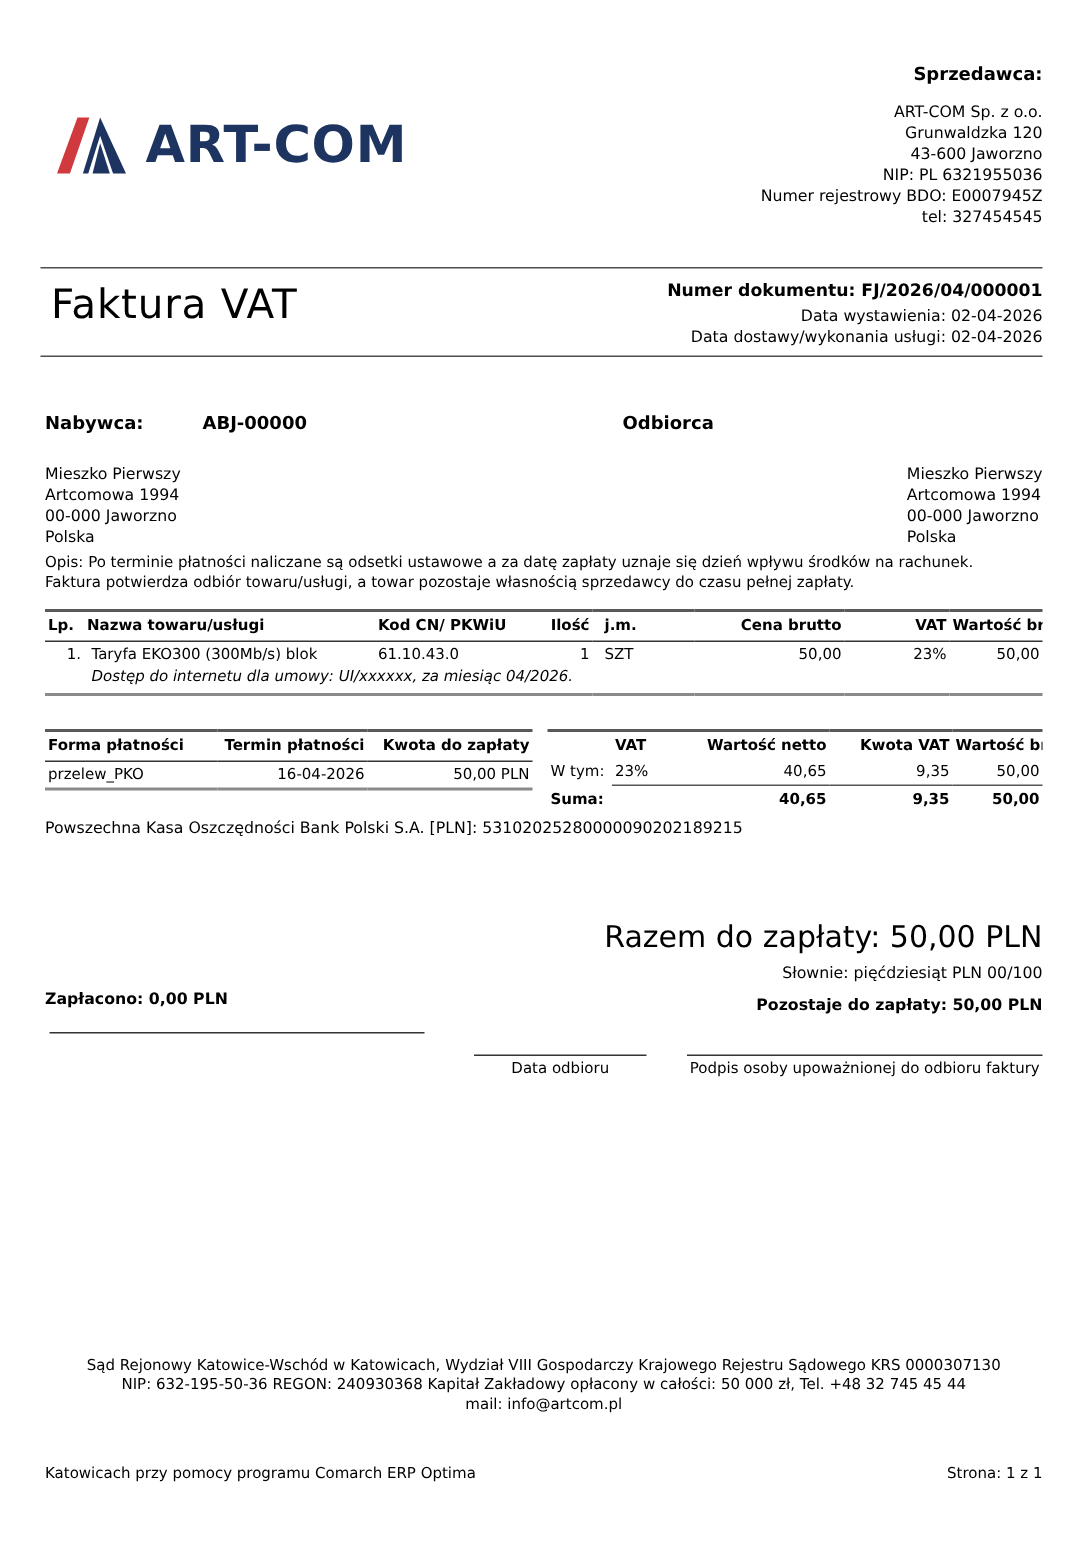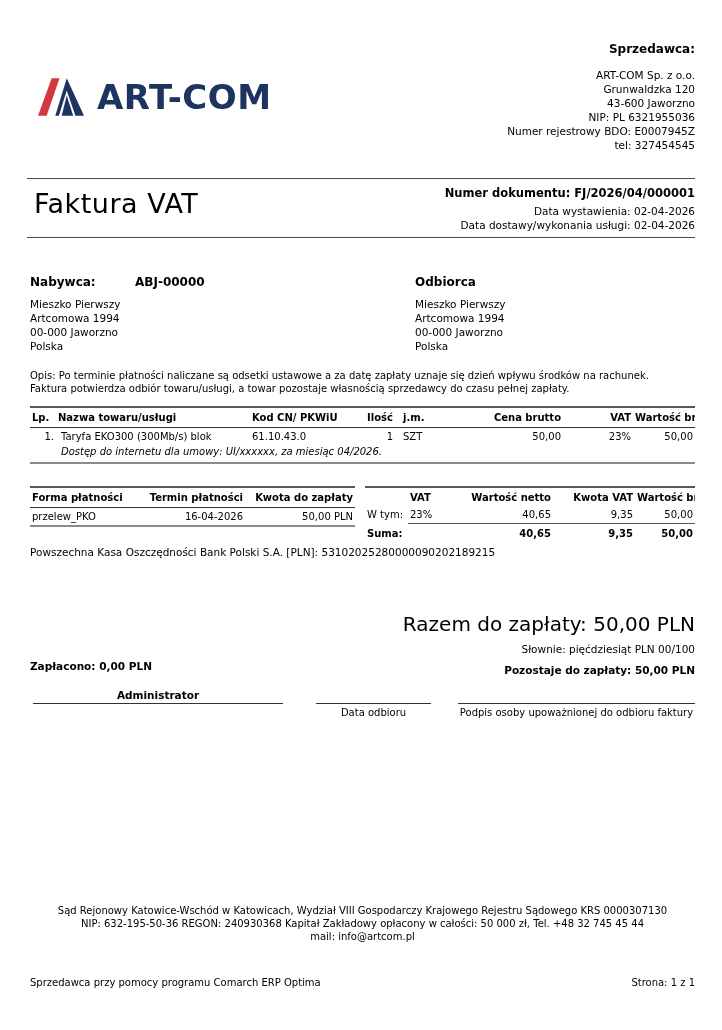--- a/index.html
+++ b/index.html
@@ -25,21 +25,21 @@
   .doc-meta { position:absolute; top:186px; right:27px; text-align:right; }
   .doc-meta .docnum { font-size:11.5px; font-weight:bold; margin-bottom:4px; }
   .doc-meta .dline { font-size:10.5px; line-height:14px; }
 
   
   .parties { position:absolute; top:275px; left:30px; width:665px; }
   .party-head { display:flex; font-size:12px; font-weight:bold; }
   .party-head .buyer-label { width:105px; }
   .party-head .buyer-code { width:280px; }
   .party-head .recipient-label { margin-left:0; }
-  .party-cols { display:flex; margin-top:8px; }
+  .party-cols { display:flex; margin-top:20px;justify-content:space-between; }
   .party-cols .col1 { width:385px; }
   .addr-line { font-size:10.5px; line-height:14px; }
 
   
   .opis { position:absolute; top:369px; left:30px; width:665px; font-size:10px; line-height:13px; }
 
   
   table { border-collapse:collapse; table-layout:fixed; }
   th, td { font-size:10px; padding:3px 2px; overflow:hidden; white-space:nowrap;margin-left:40px; }
   th { font-weight:bold; }
@@ -251,38 +251,37 @@
 
   <div class="totals">
     <div class="grand">Razem do zapłaty: 50,00 PLN</div>
     <div class="words">Słownie: pięćdziesiąt PLN 00/100</div>
     <div class="remaining">Pozostaje do zapłaty: 50,00 PLN</div>
   </div>
   <div class="paid">Zapłacono: 0,00 PLN</div>
 
   <div class="sigs">
     <div class="sig sig1">
-      <div class="name">Administrator</div>
       <div class="line"></div>
     </div>
     <div class="sig sig3">
       <div class="spacer"></div>
       <div class="line"></div>
       <div class="label">Podpis osoby upoważnionej do odbioru faktury</div>
     </div>
     <div class="sig sig2">
       <div class="spacer"></div>
       <div class="line"></div>
       <div class="label">Data odbioru</div>
     </div>
   </div>
 
   <div class="footer-center">
     <div>Sąd Rejonowy Katowice-Wschód w Katowicach, Wydział VIII Gospodarczy Krajowego Rejestru Sądowego KRS 0000307130</div>
     <div>NIP: 632-195-50-36 REGON: 240930368 Kapitał Zakładowy opłacony w całości: 50 000 zł, Tel. +48 32 745 45 44</div>
     <div>mail: info@artcom.pl</div>
   </div>
   <div class="bottom-row">
-    <div>Sprzedawca przy pomocy programu Comarch ERP Optima</div>
+    <div>Katowicach przy pomocy programu Comarch ERP Optima</div>
     <div>Strona: 1 z 1</div>
   </div>
 
 </div>
 
 </body></html>

